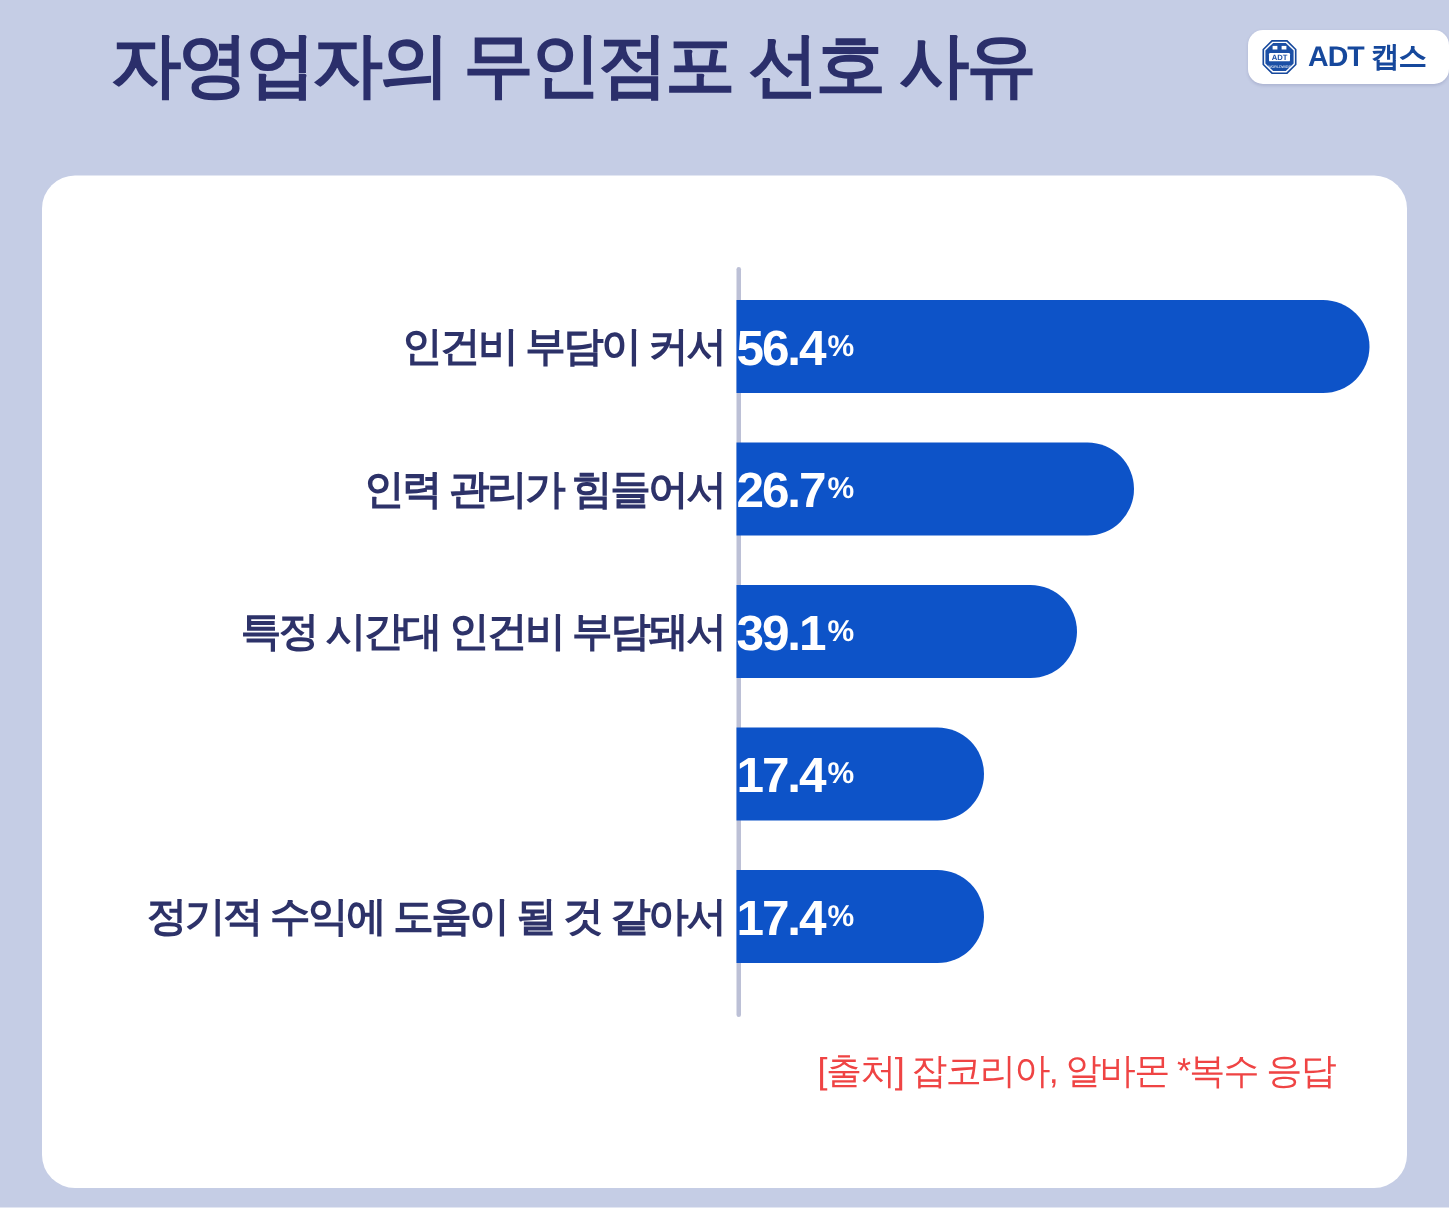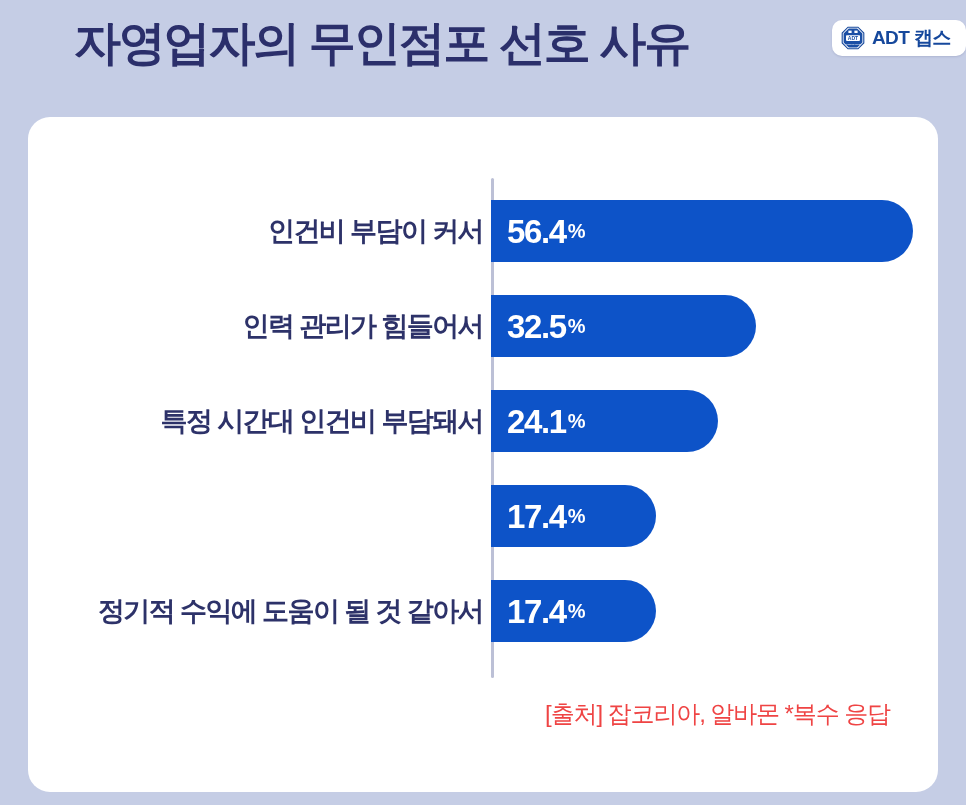--- a/index.html
+++ b/index.html
@@ -120,21 +120,20 @@
   }
   .bar {
     position: absolute;
     left: 463px;
     height: 62px;
     background: #0d53c8;
     border-radius: 0 31px 31px 0;
     display: flex;
     align-items: center;
     box-sizing: border-box;
-    padding-left: 16px;
   }
   .bar-value {
     font-size: 33px;
     font-weight: 900;
     color: #ffffff;
     letter-spacing: -1.4px;
     line-height: 1;
     white-space: nowrap;
   }
   .bar-unit {
@@ -189,29 +188,29 @@
         <div class="row-label">인건비 부담이 커서</div>
         <div class="bar" style="width:422px;">
           <span class="bar-value">56.4</span>
           <span class="bar-unit">%</span>
         </div>
       </div>
 
       <div class="row">
         <div class="row-label">인력 관리가 힘들어서</div>
         <div class="bar" style="width:265px;">
-          <span class="bar-value">32.5</span>
+          <span class="bar-value">26.7</span>
           <span class="bar-unit">%</span>
         </div>
       </div>
 
       <div class="row">
         <div class="row-label">특정 시간대 인건비 부담돼서</div>
         <div class="bar" style="width:227px;">
-          <span class="bar-value">24.1</span>
+          <span class="bar-value">39.1</span>
           <span class="bar-unit">%</span>
         </div>
       </div>
 
       <div class="row">
         <div class="bar" style="width:165px;">
           <span class="bar-value">17.4</span>
           <span class="bar-unit">%</span>
         </div>
       </div>

